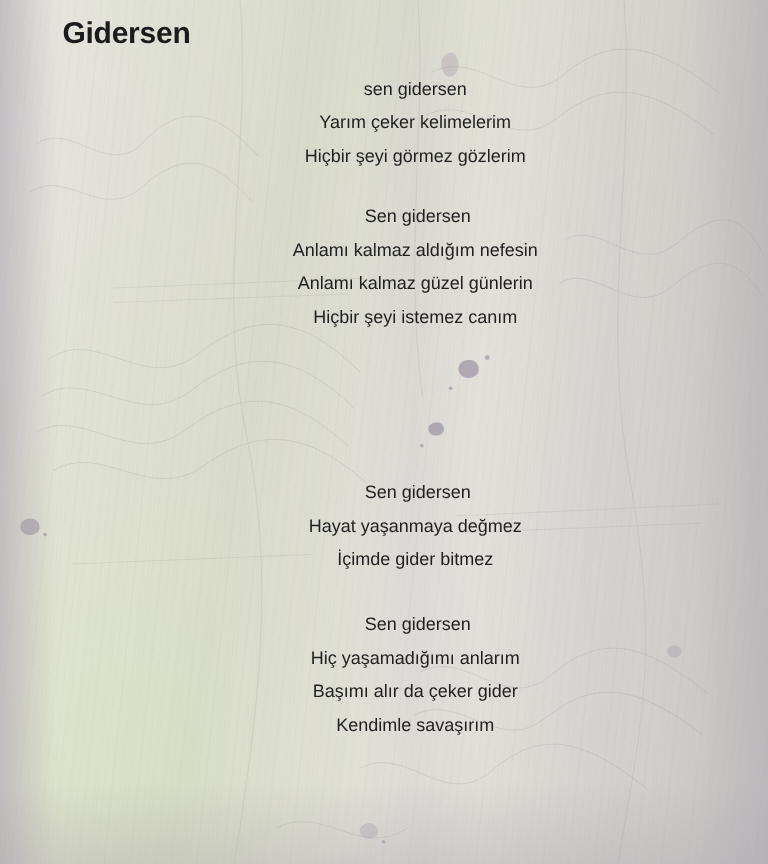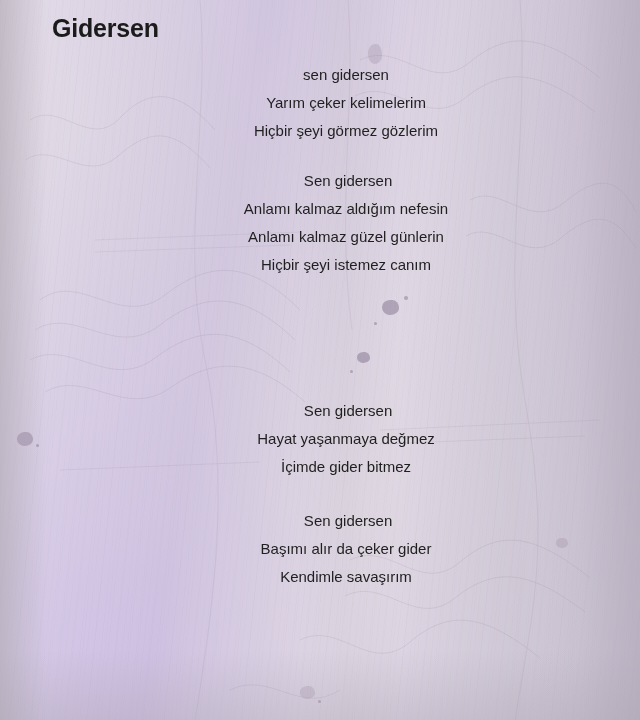--- a/index.html
+++ b/index.html
@@ -11,21 +11,21 @@
     height: 720px;
     font-family: "Liberation Sans", sans-serif;
     background: #e8e4e4;
     overflow: hidden;
   }
 
   #page {
     position: relative;
     width: 640px;
     height: 720px;
-    background-color: #8b5cf6;
+    background-color: #bef264;
     overflow: hidden;
   }
 
   
   .bg-layer {
     position: absolute;
     inset: 0;
     pointer-events: none;
   }
 
@@ -208,18 +208,19 @@
     <div class="stanza">
       <div class="poem-line"> Sen gidersen</div>
       <div class="poem-line">Hayat yaşanmaya değmez</div>
       <div class="poem-line">İçimde gider bitmez</div>
     </div>
 
     <div class="stanza-gap-md"></div>
 
     <div class="stanza">
       <div class="poem-line"> Sen gidersen</div>
+      <div class="poem-line">Hiç yaşamadığımı anlarım</div>
       <div class="poem-line">Başımı alır da çeker gider</div>
       <div class="poem-line">Kendimle savaşırım</div>
     </div>
 
   </div>
 </div>
 
 </body></html>

